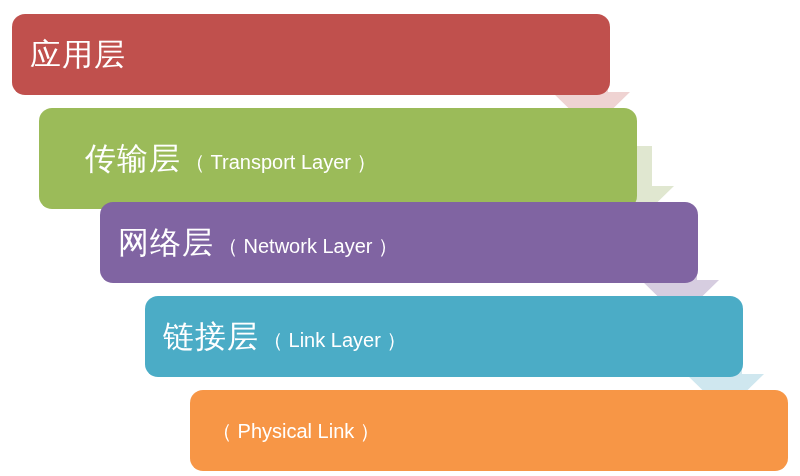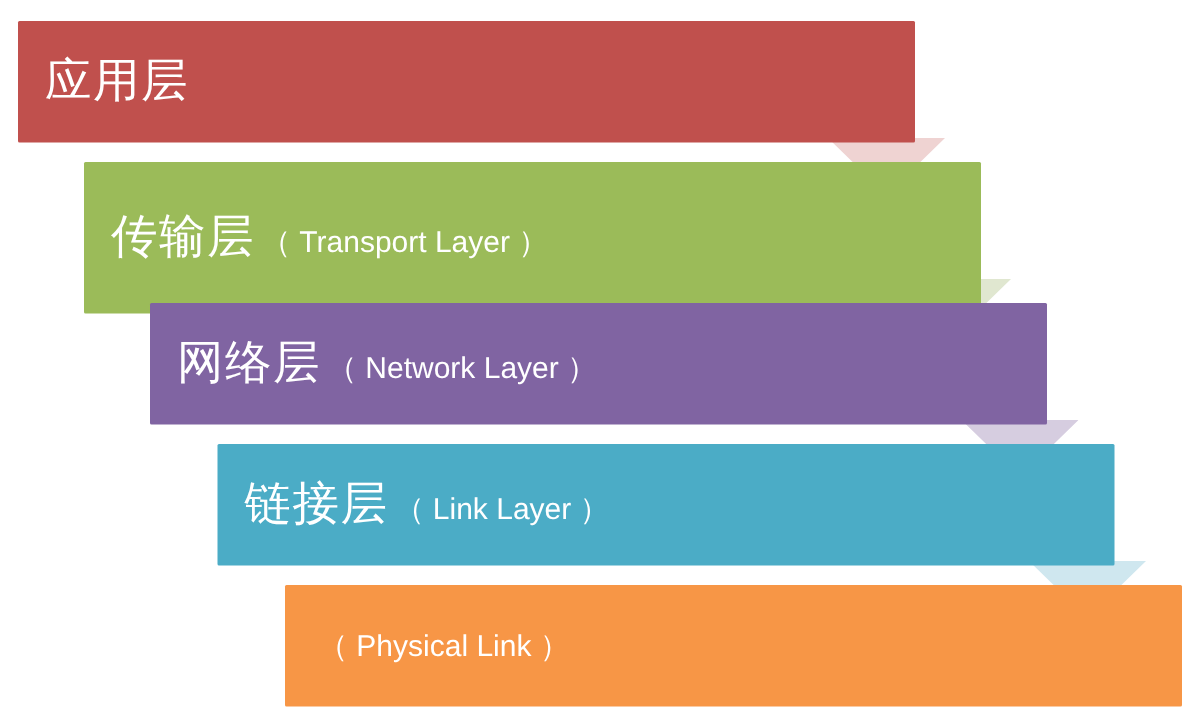--- a/index.html
+++ b/index.html
@@ -36,21 +36,21 @@
   .watermark .wm-url {
     font-size: 10px;
     letter-spacing: 0.5px;
     font-family: "DejaVu Sans Mono", monospace;
     margin-top: 1px;
   }
 
   
   .layer {
     position: absolute;
-    border-radius: 1px;
+    border-radius: 13px;
     box-sizing: border-box;
     display: flex;
     align-items: center;
     color: #ffffff;
     z-index: 2;
   }
   .layer-text {
     display: flex;
     align-items: baseline;
     padding-left: 18px;
@@ -108,21 +108,21 @@
       <polygon points="22,0 56,0 56,40 78,40 39,78 0,40 22,40" fill="#CFE7EF"></polygon>
     </svg>
   </div>
 
   <div class="layer" style="left:12px; top:14px; width:598px; height:81px; background:#C0504D;">
     <div class="layer-text">
       <span class="layer-cn">应用层</span>
     </div>
   </div>
 
-  <div class="layer" style="left:56px; top:108px; width:598px; height:101px; background:#9BBB59;">
+  <div class="layer" style="left:39px; top:108px; width:598px; height:101px; background:#9BBB59;padding-left:28px;">
     <div class="layer-text">
       <span class="layer-cn">传输层</span>
       <span class="layer-en">（ Transport Layer ）</span>
     </div>
   </div>
 
   <div class="layer" style="left:100px; top:202px; width:598px; height:81px; background:#8064A2;">
     <div class="layer-text">
       <span class="layer-cn">网络层</span>
       <span class="layer-en">（ Network Layer ）</span>

